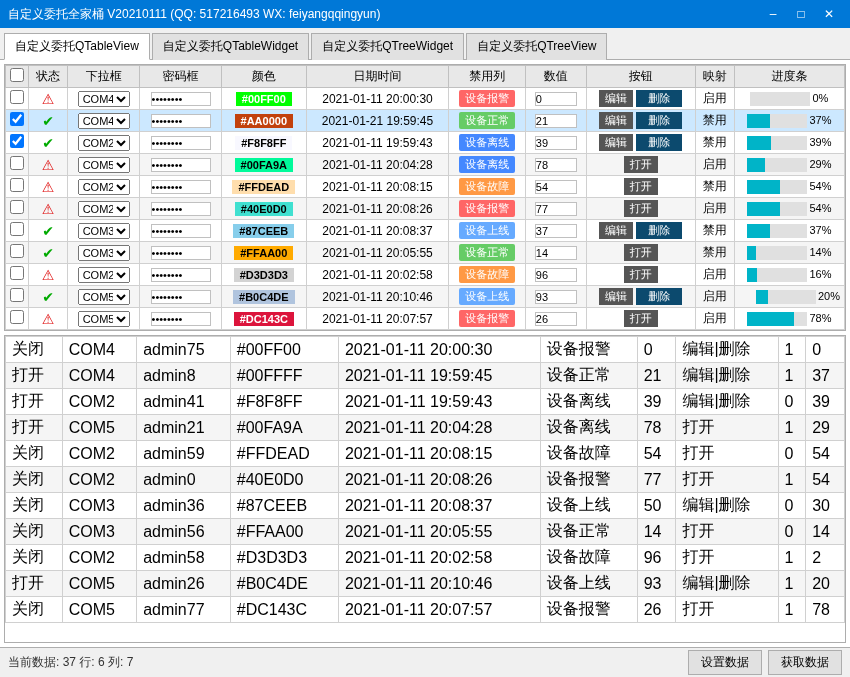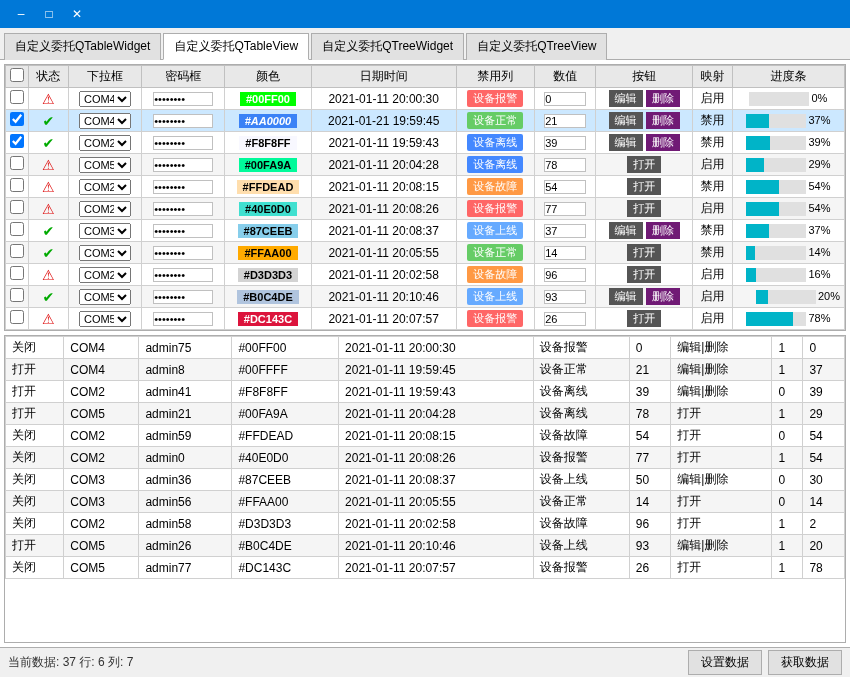--- a/index.html
+++ b/index.html
@@ -114,24 +114,24 @@
     }
     .btn-edit {
       background: #555;
       color: white;
       border: none;
       padding: 1px 6px;
       font-size: 11px;
       cursor: pointer;
     }
     .btn-delete {
-      background: #701a75;
+      background: #0c4a6e;
       color: white;
       border: none;
-      padding: 1px 6px;
+      padding: 1px 12px;
       font-size: 11px;
       cursor: pointer;
     }
     .progress-bar-container {
       width: 60px;
       height: 14px;
       background: #e0e0e0;
       display: inline-block;
       vertical-align: middle;
       position: relative;
@@ -147,21 +147,21 @@
 
     
     .lower-table-wrapper {
       border: 1px solid #adadad;
       overflow: hidden;
       flex: 1 1 auto;
     }
     table.lower-table {
       width: 100%;
       border-collapse: collapse;
-      font-size: 12px;
+      font-size: 16px;
       border-radius: 18px;
     }
     table.lower-table td {
       border: 1px solid #d0d0d0;
       padding: 2px 6px;
       white-space: nowrap;
       height: 20px;
     }
 
     
@@ -183,30 +183,31 @@
       font-size: 12px;
       cursor: pointer;
     }
 
     input[type="checkbox"] { width: 14px; height: 14px; cursor: pointer; }
   </style>
 </head>
 <body>
 
 <div class="title-bar">
+  <span class="title-bar-text">自定义委托全家桶 V20210111 (QQ: 517216493 WX: feiyangqqingyun)</span>
   <div class="title-bar-controls">
     <button class="title-btn">–</button>
     <button class="title-btn">□</button>
     <button class="title-btn close">✕</button>
   </div>
 </div>
 
 <div class="tab-bar">
+  <div class="tab active">自定义委托QTableView</div>
   <div class="tab">自定义委托QTableWidget</div>
-  <div class="tab active">自定义委托QTableView</div>
   <div class="tab">自定义委托QTreeWidget</div>
   <div class="tab">自定义委托QTreeView</div>
 </div>
 
 <div class="main-content">
 
   <div class="upper-table-wrapper">
     <table class="upper-table">
       <thead>
         <tr>
@@ -235,21 +236,21 @@
             <td><input type="number" value="0" style="width: 42px; font-size: 11px; border: 1px solid rgb(192, 192, 192);"></td>
             <td><button class="btn-edit">编辑</button> <button class="btn-delete">删除</button></td>
             <td>启用</td>
             <td style="min-width: 80px;"><div class="progress-bar-container"><div class="progress-bar-fill" style="width: 0%;"></div></div><span class="progress-text">0%</span></td>
           </tr>
           <tr class="row-selected">
             <td class="checkbox-cell"><input type="checkbox" checked="" style=""></td>
             <td><span class="status-icon-ok">✔</span></td>
             <td><select style="font-size: 11px; width: 52px;"><option>COM4</option></select></td>
             <td><input type="password" value="password" style="font-size: 11px; width: 60px; border: 1px solid rgb(192, 192, 192);"></td>
-            <td><span class="color-badge" style="background-color: #3b82f6; color: rgb(255, 255, 255); font-style: italic;">#AA0000</span></td>
+            <td><span class="color-badge" style="background-color: #c2410c; color: rgb(255, 255, 255);">#AA0000</span></td>
             <td>2021-01-21 19:59:45</td>
             <td><span class="forbidden-badge" style="background-color: rgb(102, 204, 102);">设备正常</span></td>
             <td><input type="number" value="21" style="width: 42px; font-size: 11px; border: 1px solid rgb(192, 192, 192);"></td>
             <td><button class="btn-edit">编辑</button> <button class="btn-delete">删除</button></td>
             <td>禁用</td>
             <td style="min-width: 80px;"><div class="progress-bar-container"><div class="progress-bar-fill" style="width: 37%;"></div></div><span class="progress-text">37%</span></td>
           </tr>
           <tr class="row-even">
             <td class="checkbox-cell"><input type="checkbox" checked="" style=""></td>
             <td><span class="status-icon-ok">✔</span></td>

